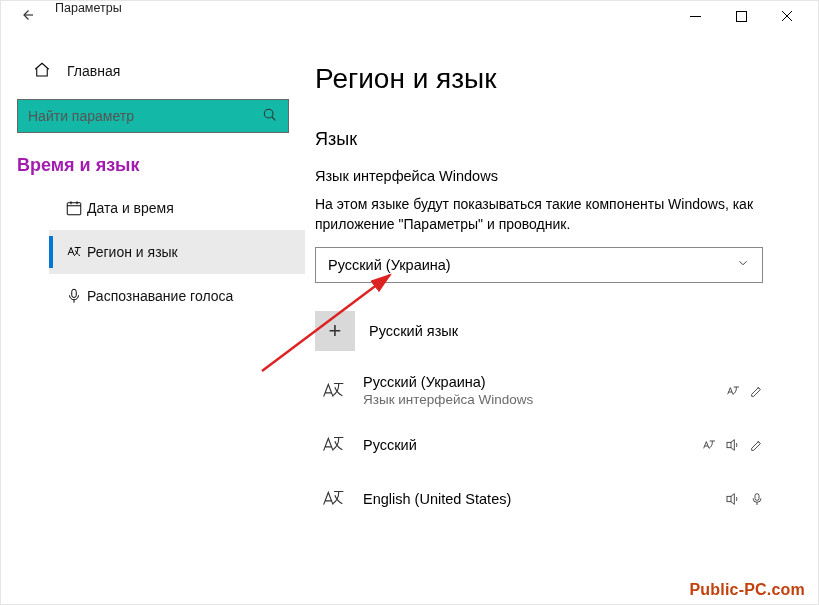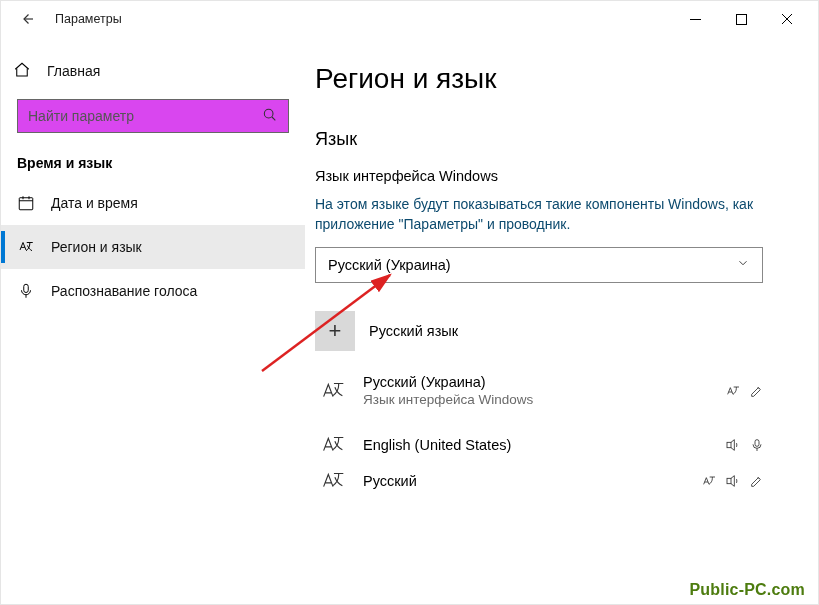--- a/index.html
+++ b/index.html
@@ -16,21 +16,21 @@
   .window {
     display: flex;
     flex-direction: column;
     width: 100%;
     height: 100%;
     border: 1px solid #e5e5e5;
   }
   
   .titlebar {
     display: flex;
-    align-items: center;
+    align-items: flex-start;
     height: 36px;
     padding: 0 8px 0 12px;
   }
   .titlebar .back {
     width: 28px; height: 28px;
     display: flex; align-items: center; justify-content: center;
     color: #333;
   }
   .titlebar .title {
     margin-left: 14px;
@@ -53,61 +53,62 @@
   .sidebar {
     width: 304px;
     padding: 14px 0 0 0;
     display: flex;
     flex-direction: column;
   }
   .nav-home {
     display: flex;
     align-items: center;
     height: 40px;
-    padding: 0 12px;
+    padding: 0 32px;
     gap: 16px;
     font-size: 14px;
     color: #111;
   }
   .nav-home svg { flex: 0 0 auto; }
   .search-wrap { padding: 8px 16px 0 16px; }
   .search {
     display: flex;
     align-items: center;
     border: 1px solid #666;
     height: 34px;
     padding: 0 10px;
-    background: #d946ef;
+    background: #14b8a6;
   }
   .search input {
     flex: 1;
     border: none;
     outline: none;
     font-size: 14px;
     color: #333;
     background: transparent;
   }
   .search input::placeholder { color: #555; }
   .search .search-icon { color: #333; margin-left: 6px; }
   .group-title {
     padding: 22px 16px 10px 16px;
-    font-size: 14px;
+    font-size: 18px;
     font-weight: 600;
-    color: #000000;
+    color: #a21caf;
   }
   .nav-list { display: flex; flex-direction: column; }
   .nav-item {
     display: flex;
     align-items: center;
     height: 44px;
     padding: 0 16px;
-    gap: 16px;
+    gap: 4px;
     font-size: 14px;
     color: #111;
     position: relative;
+    margin-left: 48px;
   }
   .nav-item.selected {
     background: #eaeaea;
   }
   .nav-item.selected::before {
     content: "";
     position: absolute;
     left: 0; top: 6px; bottom: 6px;
     width: 4px;
     background: #0078d4;
@@ -132,21 +133,21 @@
     margin: 0 0 18px 8px;
   }
   .sub-h {
     font-size: 14.5px;
     font-weight: 400;
     color: #000;
     margin: 0 0 10px 8px;
   }
   .desc {
     font-size: 14px;
-    color: #0c4a6e;
+    color: #000000;
     line-height: 1.45;
     margin: 0 8px 12px 8px;
     max-width: 440px;
   }
   .dropdown {
     margin: 0 8px 28px 8px;
     border: 1px solid #888;
     height: 36px;
     display: flex;
     align-items: center;
@@ -191,21 +192,21 @@
     left: 250px;
     top: 263px;
     pointer-events: none;
   }
   .watermark {
     position: absolute;
     right: 14px;
     bottom: 6px;
     font-size: 16px;
     font-weight: 600;
-    color: #4d7c0f;
+    color: #c2410c;
     letter-spacing: .2px;
   }
 </style>
 </head>
 <body>
 
 <div class="window">
 
   <div class="titlebar">
     <div class="back">
@@ -334,66 +335,66 @@
               <path d="M4 17l4-10 4 10M5.5 13.5h5"></path>
               <path d="M13 6h8M17 6v2c0 4-2 7-5 9"></path>
             </svg>
           <svg width="16" height="16" viewBox="0 0 24 24" fill="none" stroke="#333" stroke-width="1.3">
               <path d="M4 17l10-10 3 3-10 10H4v-3z"></path>
               <path d="M13 6l3 3"></path>
             </svg>
         </div>
       </div>
 
+      <div class="lang-item">
+        <div class="lang-icon">
+          <svg width="30" height="30" viewBox="0 0 32 32" fill="none" stroke="#333" stroke-width="1.2">
+            <path d="M6 22l5-13 5 13M8 18h6"></path>
+              <path d="M17 8h10M22 8v2c0 5-2.5 8-6 11M18 12c1.5 4 4 7 8 9"></path>
+          </svg>
+        </div>
+        <div class="lang-texts">
+          <div class="lang-name">Русский</div>
+        </div>
+        <div class="lang-badges">
+          <svg width="16" height="16" viewBox="0 0 24 24" fill="none" stroke="#333" stroke-width="1.3">
+              <path d="M4 17l4-10 4 10M5.5 13.5h5"></path>
+              <path d="M13 6h8M17 6v2c0 4-2 7-5 9"></path>
+            </svg>
+          <svg width="16" height="16" viewBox="0 0 24 24" fill="none" stroke="#333" stroke-width="1.3">
+              <rect x="3" y="8" width="6" height="8"></rect>
+              <path d="M9 8l5-4v16l-5-4"></path>
+              <path d="M17 9c1 1 1 5 0 6"></path>
+            </svg>
+          <svg width="16" height="16" viewBox="0 0 24 24" fill="none" stroke="#333" stroke-width="1.3">
+              <path d="M4 17l10-10 3 3-10 10H4v-3z"></path>
+              <path d="M13 6l3 3"></path>
+            </svg>
+        </div>
+      </div>
+
       <div class="lang-item" style="margin-bottom:0;">
         <div class="lang-icon">
           <svg width="30" height="30" viewBox="0 0 32 32" fill="none" stroke="#333" stroke-width="1.2">
             <path d="M6 22l5-13 5 13M8 18h6"></path>
               <path d="M17 8h10M22 8v2c0 5-2.5 8-6 11M18 12c1.5 4 4 7 8 9"></path>
           </svg>
         </div>
         <div class="lang-texts">
           <div class="lang-name">English (United States)</div>
         </div>
         <div class="lang-badges">
           <svg width="16" height="16" viewBox="0 0 24 24" fill="none" stroke="#333" stroke-width="1.3">
               <rect x="3" y="8" width="6" height="8"></rect>
               <path d="M9 8l5-4v16l-5-4"></path>
               <path d="M17 9c1 1 1 5 0 6"></path>
             </svg>
           <svg width="16" height="16" viewBox="0 0 24 24" fill="none" stroke="#333" stroke-width="1.3">
               <rect x="9" y="4" width="6" height="10" rx="3"></rect>
               <path d="M6 11a6 6 0 0012 0M12 17v4"></path>
-            </svg>
-        </div>
-      </div>
-
-      <div class="lang-item">
-        <div class="lang-icon">
-          <svg width="30" height="30" viewBox="0 0 32 32" fill="none" stroke="#333" stroke-width="1.2">
-            <path d="M6 22l5-13 5 13M8 18h6"></path>
-              <path d="M17 8h10M22 8v2c0 5-2.5 8-6 11M18 12c1.5 4 4 7 8 9"></path>
-          </svg>
-        </div>
-        <div class="lang-texts">
-          <div class="lang-name">Русский</div>
-        </div>
-        <div class="lang-badges">
-          <svg width="16" height="16" viewBox="0 0 24 24" fill="none" stroke="#333" stroke-width="1.3">
-              <path d="M4 17l4-10 4 10M5.5 13.5h5"></path>
-              <path d="M13 6h8M17 6v2c0 4-2 7-5 9"></path>
-            </svg>
-          <svg width="16" height="16" viewBox="0 0 24 24" fill="none" stroke="#333" stroke-width="1.3">
-              <rect x="3" y="8" width="6" height="8"></rect>
-              <path d="M9 8l5-4v16l-5-4"></path>
-              <path d="M17 9c1 1 1 5 0 6"></path>
-            </svg>
-          <svg width="16" height="16" viewBox="0 0 24 24" fill="none" stroke="#333" stroke-width="1.3">
-              <path d="M4 17l10-10 3 3-10 10H4v-3z"></path>
-              <path d="M13 6l3 3"></path>
             </svg>
         </div>
       </div>
 
     </div>
   </div>
 
   <svg class="arrow-annot" width="160" height="120" viewBox="0 0 160 120">
     <defs>
       <marker id="ah" markerWidth="10" markerHeight="10" refX="8" refY="3" orient="auto">

